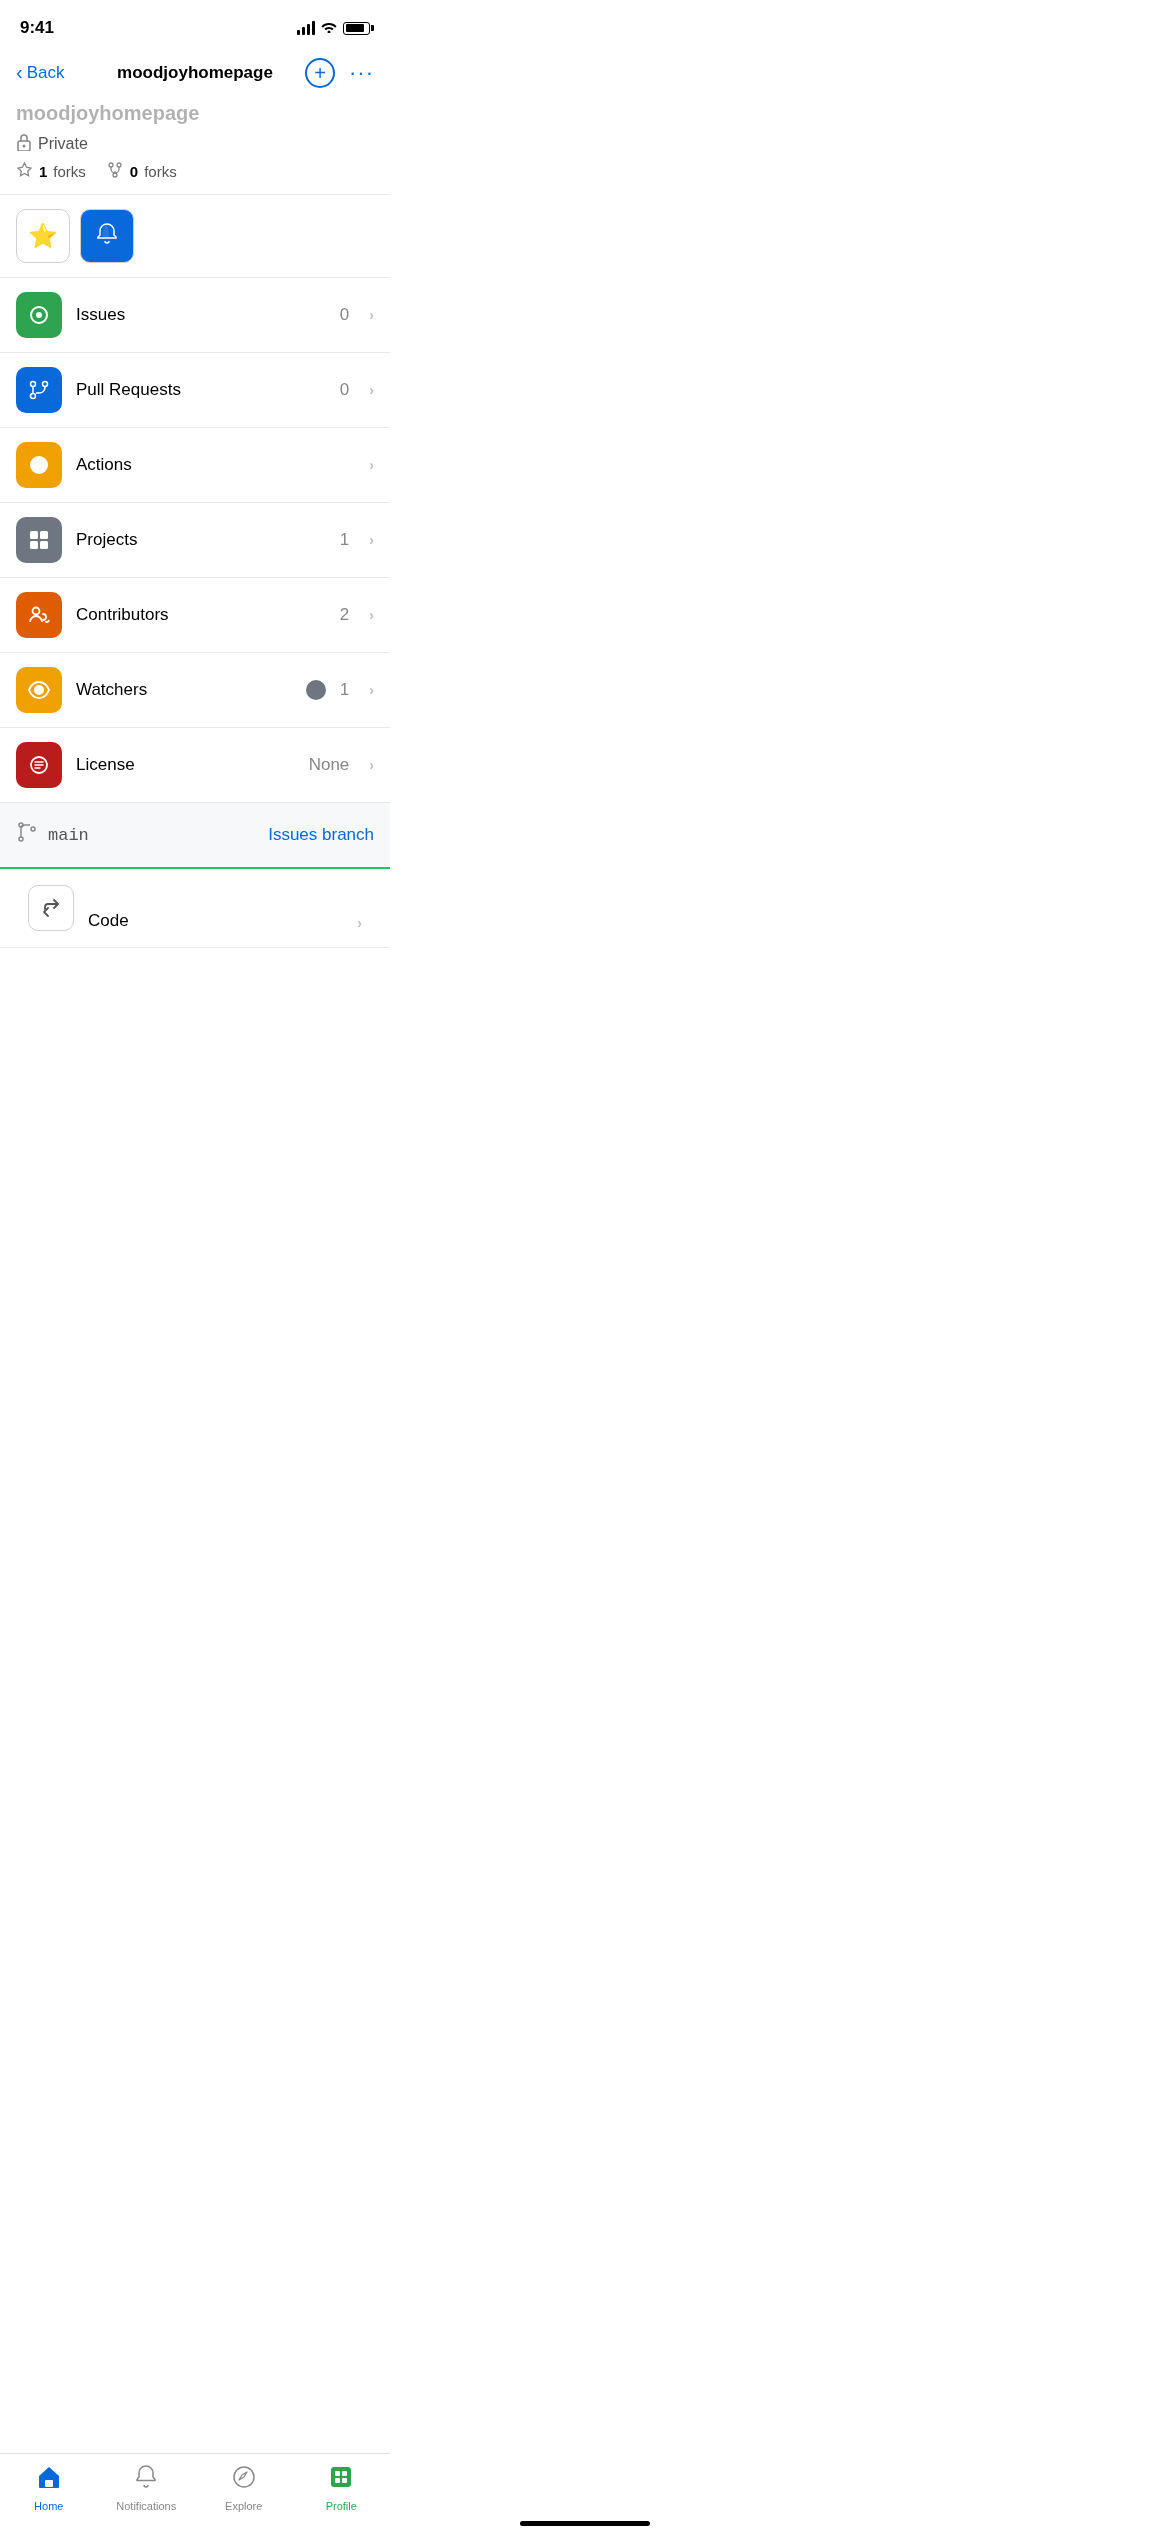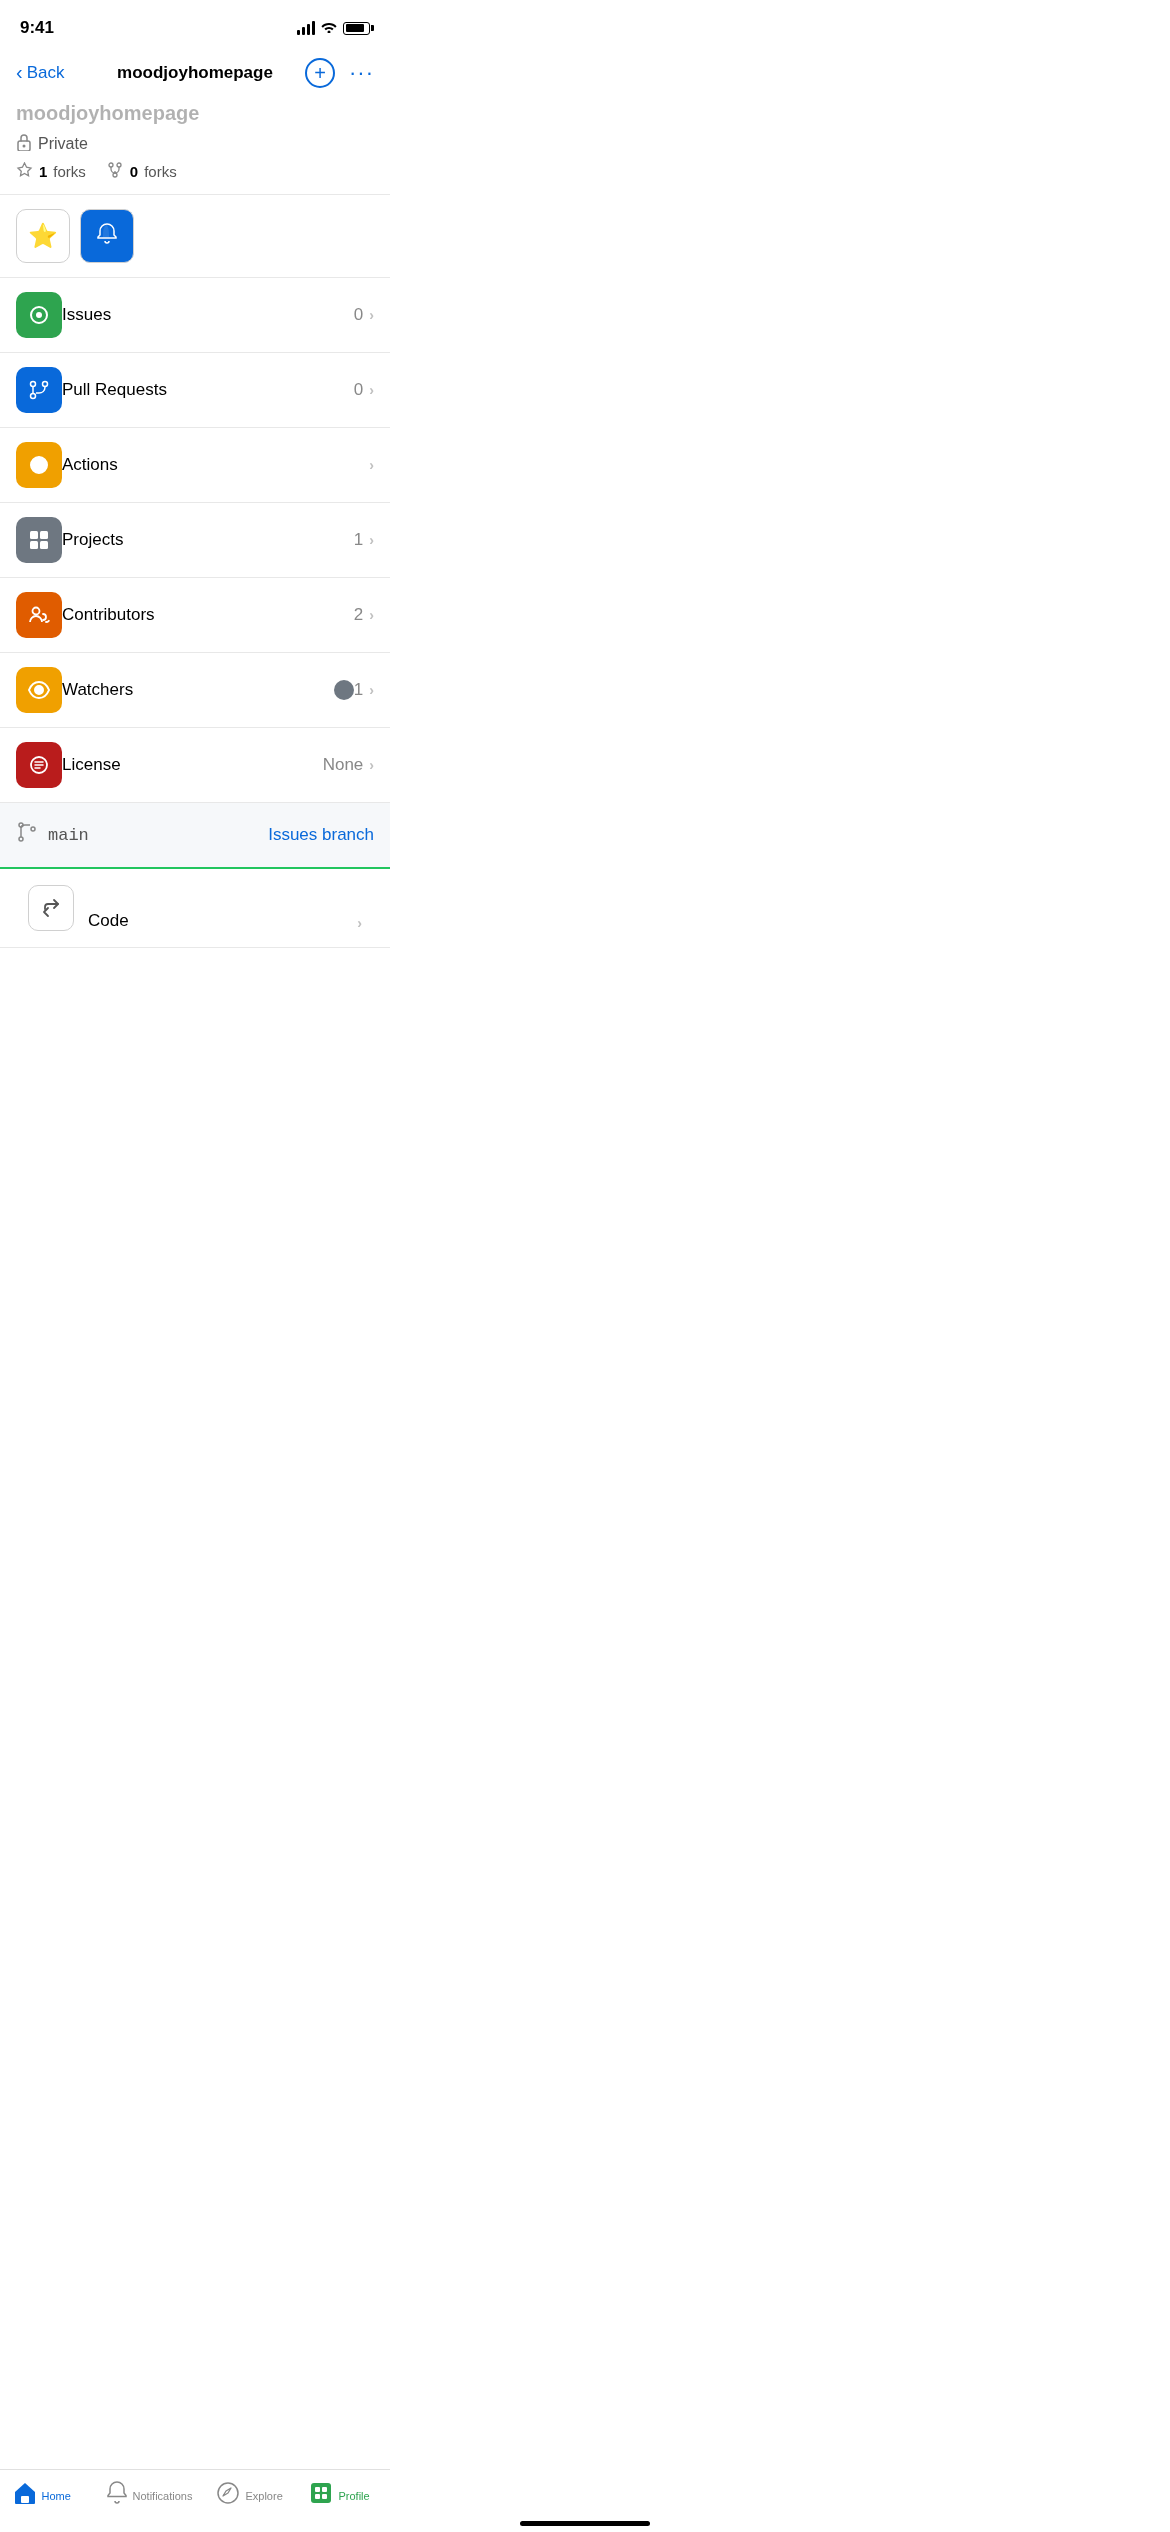--- a/index.html
+++ b/index.html
@@ -232,21 +232,21 @@
     
     .menu-list {
       list-style: none;
     }
     .menu-item {
       display: flex;
       align-items: center;
       padding: 14px 16px;
       border-bottom: 1px solid #e8e8e8;
       cursor: pointer;
-      gap: 0;
+      gap: 14px;
       position: relative;
     }
     .menu-icon {
       width: 46px;
       height: 46px;
       border-radius: 10px;
       display: flex;
       align-items: center;
       justify-content: center;
       flex-shrink: 0;
@@ -359,21 +359,21 @@
       width: 390px;
       background: #fff;
       border-top: 1px solid #e0e0e0;
       display: flex;
       align-items: flex-start;
       justify-content: space-around;
       padding: 10px 0 20px;
     }
     .tab-item {
       display: flex;
-      flex-direction: row;
+      flex-direction: column;
       align-items: center;
       gap: 4px;
       cursor: pointer;
       min-width: 70px;
     }
     .tab-icon {
       font-size: 24px;
     }
     .tab-label {
       font-size: 11px;

